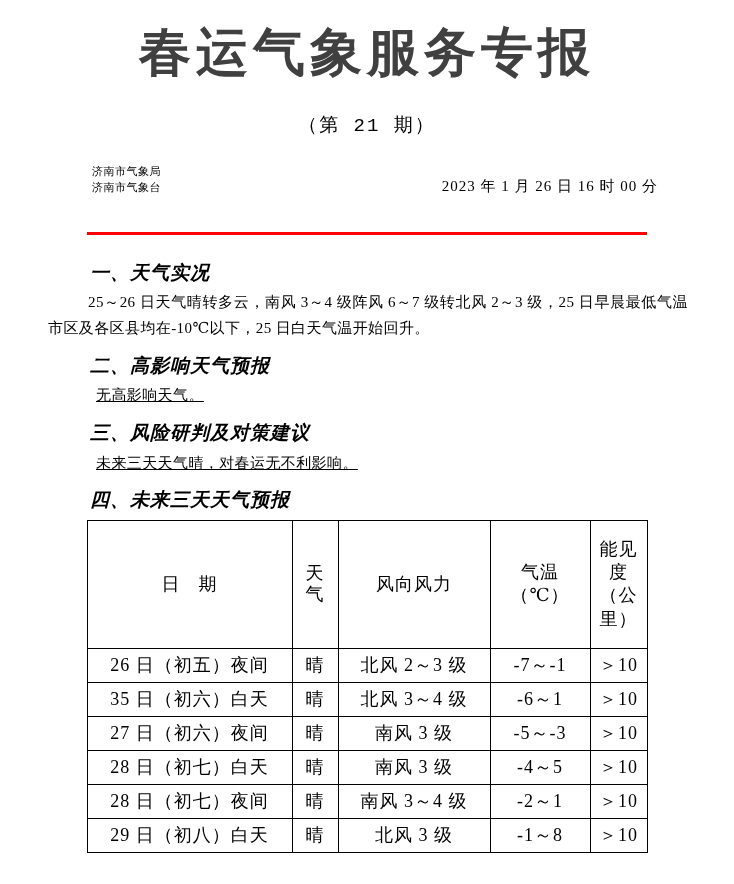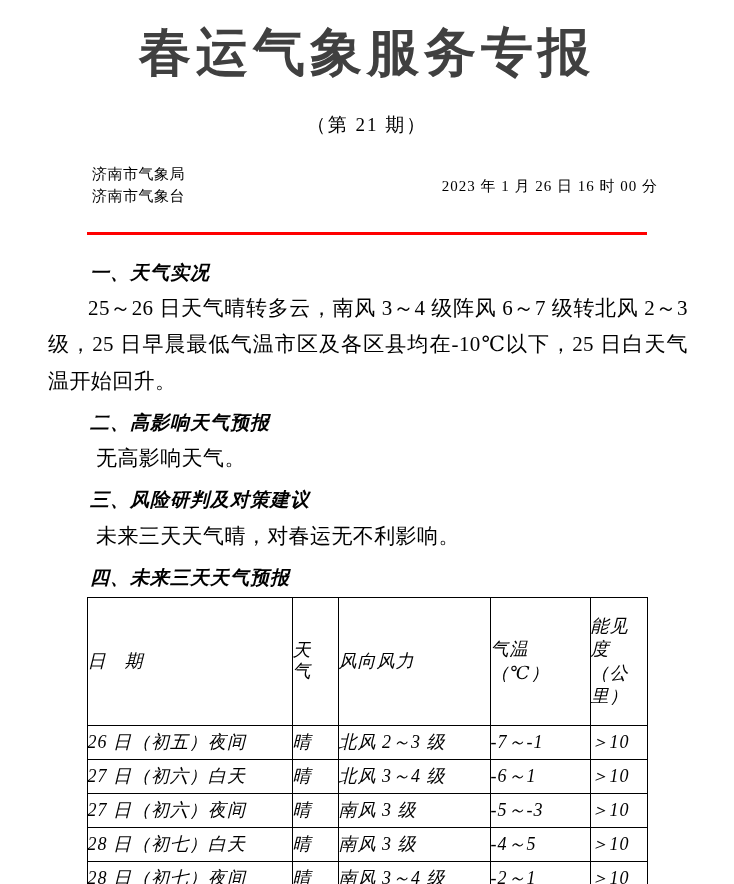--- a/index.html
+++ b/index.html
@@ -31,33 +31,33 @@
     margin: 0;
     padding-top: 22px;
     white-space: nowrap;
   }
   .issue-no {
     text-align: center;
     font-size: 19px;
     letter-spacing: 2px;
     margin: 0;
     padding-top: 30px;
-    font-family: Liberation Serif, serif;
+    font-family: Liberation Mono, monospace;
   }
   .meta-row {
     position: relative;
     margin: 0 42px;
     padding-top: 28px;
     height: 46px;
   }
   .org-block {
     position: absolute;
     left: 50px;
     top: 26px;
-    font-size: 15px;
+    font-size: 11px;
     line-height: 1.45;
     letter-spacing: 0.5px;
   }
   .org-line {
     display: block;
     white-space: nowrap;
   }
   .datetime {
     position: absolute;
     right: 34px;
@@ -81,47 +81,47 @@
     font-weight: bold;
     font-size: 19px;
     letter-spacing: 1px;
     margin: 0;
     padding: 9px 0 4px 48px;
     line-height: 1.5;
     white-space: nowrap;
     font-style: italic;
   }
   .sec-body {
-    font-size: 21px;
+    font-size: 15px;
     letter-spacing: 0.4px;
     line-height: 1.72;
     margin: 0;
     padding: 0 4px 0 6px;
     text-align: justify;
     text-indent: 40px;
   }
   .sec-body.short {
     text-indent: 48px;
+    text-decoration: underline;
   }
   table.forecast {
     border-collapse: collapse;
     width: 560px;
     margin: 2px auto 0 auto;
     table-layout: fixed;
   }
   table.forecast td, table.forecast th {
     border: 1.6px solid #000000;
-    text-align: left;
+    text-align: center;
     vertical-align: middle;
     font-weight: normal;
     font-size: 18px;
     letter-spacing: 1px;
     font-family: "Liberation Serif", "DejaVu Serif", serif;
     padding: 0;
-    font-style: italic;
   }
   table.forecast thead th {
     height: 127px;
     line-height: 1.28;
   }
   .col-date   { width: 205px; }
   .col-wx     { width: 46px;  }
   .col-wind   { width: 152px; }
   .col-temp   { width: 100px; }
   .col-vis    { width: 57px;  }
@@ -214,21 +214,21 @@
       </thead>
       <tbody>
         <tr>
           <td class="cell-date">26 日（初五）夜间</td>
           <td>晴</td>
           <td>北风 2～3 级</td>
           <td>-7～-1</td>
           <td>＞10</td>
         </tr>
         <tr>
-          <td class="cell-date">27 日（初六）白天</td>
+          <td class="cell-date">35 日（初六）白天</td>
           <td>晴</td>
           <td>北风 3～4 级</td>
           <td>-6～1</td>
           <td>＞10</td>
         </tr>
         <tr>
           <td class="cell-date">27 日（初六）夜间</td>
           <td>晴</td>
           <td>南风 3 级</td>
           <td>-5～-3</td>

